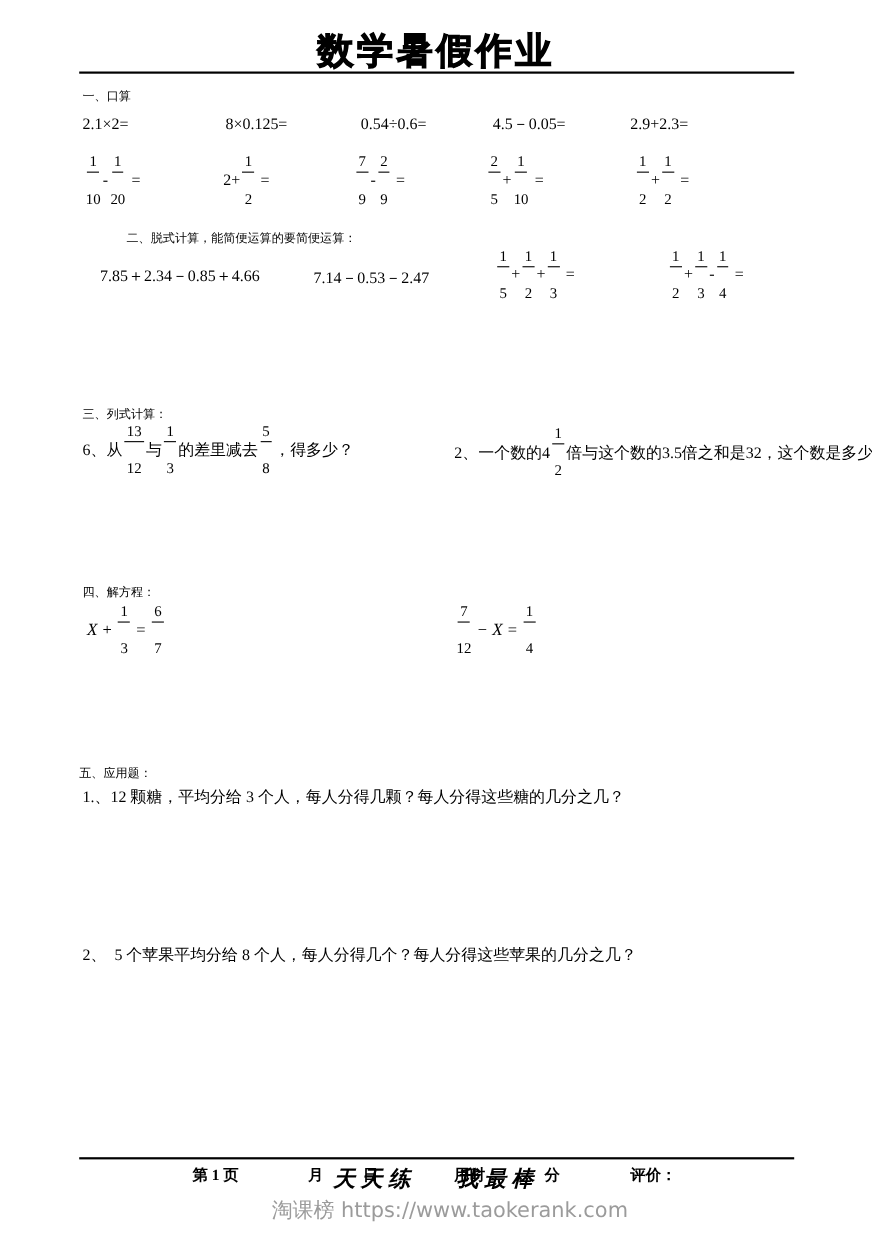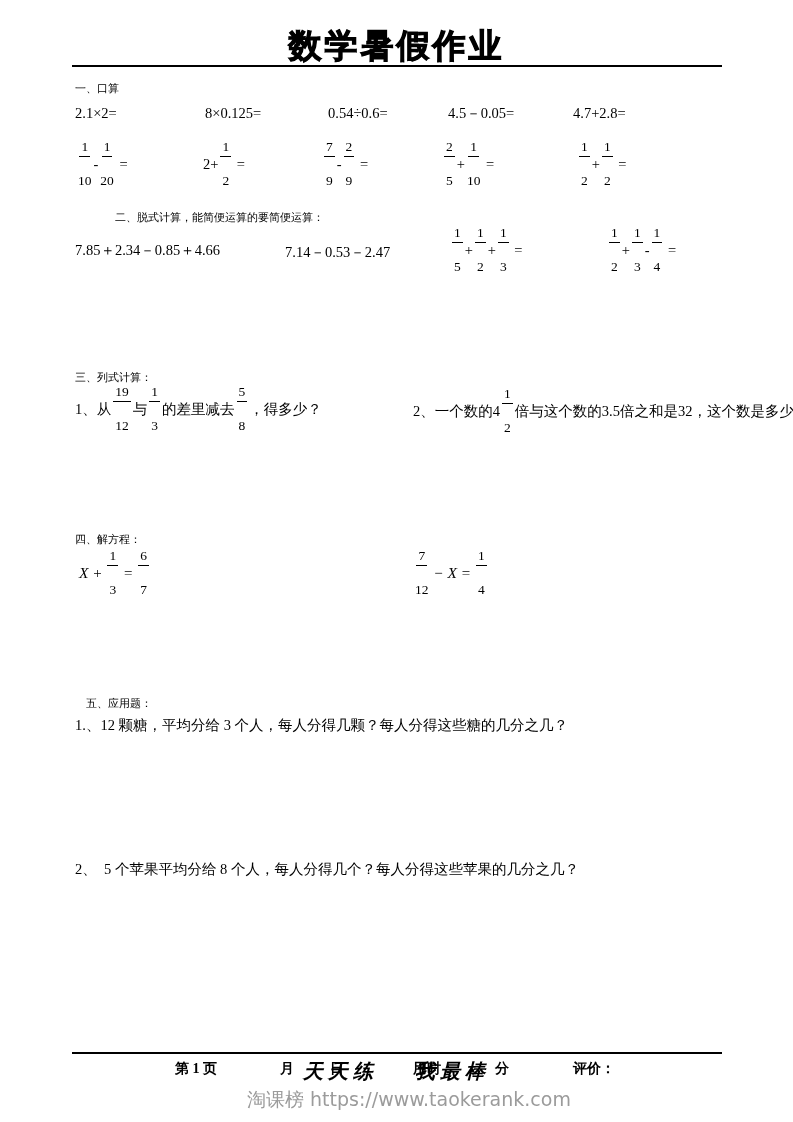--- a/index.html
+++ b/index.html
@@ -84,46 +84,46 @@
 
   <div class="title">数学暑假作业</div>
   <div class="rule rule-top"></div>
 
   <div class="txt heading" style="left:75px; top:82px;">一、口算</div>
 
   <span class="txt" style="left:75px;  top:104px;">2.1×2=</span>
   <span class="txt" style="left:205px; top:104px;">8×0.125=</span>
   <span class="txt" style="left:328px; top:104px;">0.54÷0.6=</span>
   <span class="txt" style="left:448px; top:104px;">4.5－0.05=</span>
-  <span class="txt" style="left:573px; top:104px;">4.7+2.8=</span>
+  <span class="txt" style="left:573px; top:104px;">2.9+2.3=</span>
 
   <span class="expr" style="left:76px;  top:144px;"><span class="frac"><span class="num">1</span><span class="den">10</span></span><span>-</span><span class="frac"><span class="num">1</span><span class="den">20</span></span><span> =</span></span>
   <span class="expr" style="left:203px; top:144px;"><span>2+</span><span class="frac"><span class="num">1</span><span class="den">2</span></span><span> =</span></span>
   <span class="expr" style="left:322px; top:144px;"><span class="frac"><span class="num">7</span><span class="den">9</span></span><span>-</span><span class="frac"><span class="num">2</span><span class="den">9</span></span><span> =</span></span>
   <span class="expr" style="left:442px; top:144px;"><span class="frac"><span class="num">2</span><span class="den">5</span></span><span>+</span><span class="frac"><span class="num">1</span><span class="den">10</span></span><span> =</span></span>
   <span class="expr" style="left:577px; top:144px;"><span class="frac"><span class="num">1</span><span class="den">2</span></span><span>+</span><span class="frac"><span class="num">1</span><span class="den">2</span></span><span> =</span></span>
 
   <div class="txt heading" style="left:75px; top:211px;margin-left:40px;">二、脱式计算，能简便运算的要简便运算：</div>
 
-  <span class="expr" style="left:75px;  top:230px;"><span>7.85＋2.34－0.85＋4.66</span></span>
+  <span class="expr" style="left:91px;  top:230px;"><span>7.85＋2.34－0.85＋4.66</span></span>
   <span class="expr" style="left:285px; top:232px;"><span>7.14－0.53－2.47</span></span>
   <span class="expr" style="left:450px; top:230px;"><span class="frac"><span class="num">1</span><span class="den">5</span></span><span>+</span><span class="frac"><span class="num">1</span><span class="den">2</span></span><span>+</span><span class="frac"><span class="num">1</span><span class="den">3</span></span><span> =</span></span>
   <span class="expr" style="left:607px; top:230px;"><span class="frac"><span class="num">1</span><span class="den">2</span></span><span>+</span><span class="frac"><span class="num">1</span><span class="den">3</span></span><span>-</span><span class="frac"><span class="num">1</span><span class="den">4</span></span><span> =</span></span>
 
   <div class="txt heading" style="left:75px; top:371px;">三、列式计算：</div>
 
-  <span class="expr" style="left:75px;  top:389px;"><span>1、从</span><span class="frac"><span class="num">19</span><span class="den">12</span></span><span>与</span><span class="frac"><span class="num">1</span><span class="den">3</span></span><span>的差里减去</span><span class="frac"><span class="num">5</span><span class="den">8</span></span><span>，得多少？</span></span>
+  <span class="expr" style="left:75px;  top:389px;"><span>6、从</span><span class="frac"><span class="num">13</span><span class="den">12</span></span><span>与</span><span class="frac"><span class="num">1</span><span class="den">3</span></span><span>的差里减去</span><span class="frac"><span class="num">5</span><span class="den">8</span></span><span>，得多少？</span></span>
   <span class="expr" style="left:413px; top:391px;"><span>2、一个数的4</span><span class="frac"><span class="num">1</span><span class="den">2</span></span><span>倍与这个数的3.5倍之和是32，这个数是多少？</span></span>
 
   <div class="txt heading" style="left:75px; top:533px;">四、解方程：</div>
 
   <span class="expr eq" style="left:78px;  top:553px;"><span class="mvar">X</span><span> + </span><span class="frac"><span class="num">1</span><span class="den">3</span></span><span> = </span><span class="frac"><span class="num">6</span><span class="den">7</span></span></span>
   <span class="expr eq" style="left:413px; top:553px;"><span class="frac"><span class="num">7</span><span class="den">12</span></span><span> − </span><span class="mvar">X</span><span> = </span><span class="frac"><span class="num">1</span><span class="den">4</span></span></span>
 
-  <div class="txt heading" style="left:86px; top:697px;">五、应用题：</div>
+  <div class="txt heading" style="left:72px; top:697px;">五、应用题：</div>
 
   <div class="txt" style="left:75px; top:716px;">1.、12 颗糖，平均分给 3 个人，每人分得几颗？每人分得这些糖的几分之几？</div>
   <div class="txt" style="left:75px; top:860px;">2、  5 个苹果平均分给 8 个人，每人分得几个？每人分得这些苹果的几分之几？</div>
 
   <div class="slogan">天天练　  我最棒</div>
   <div class="rule rule-bottom"></div>
 
   <span class="footer-item" style="left:175px;">第 1 页</span>
   <span class="footer-item" style="left:280px;">月</span>
   <span class="footer-item" style="left:330px;">日</span>

